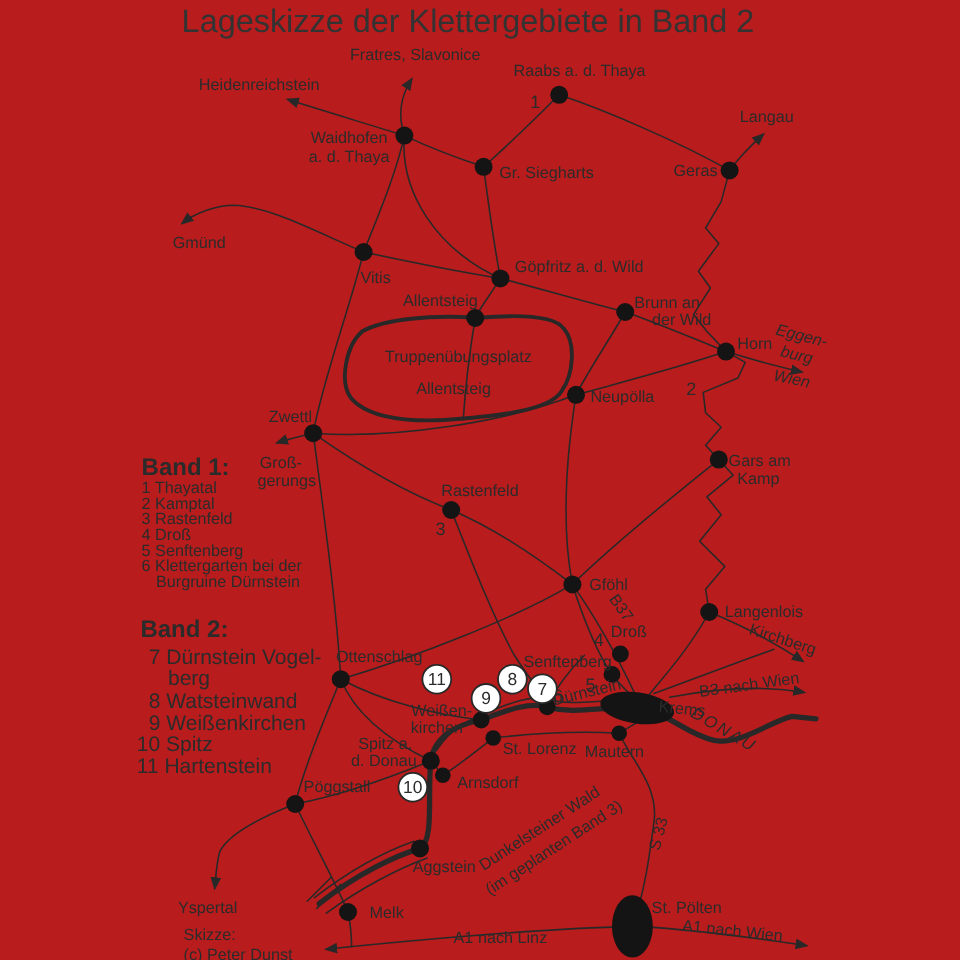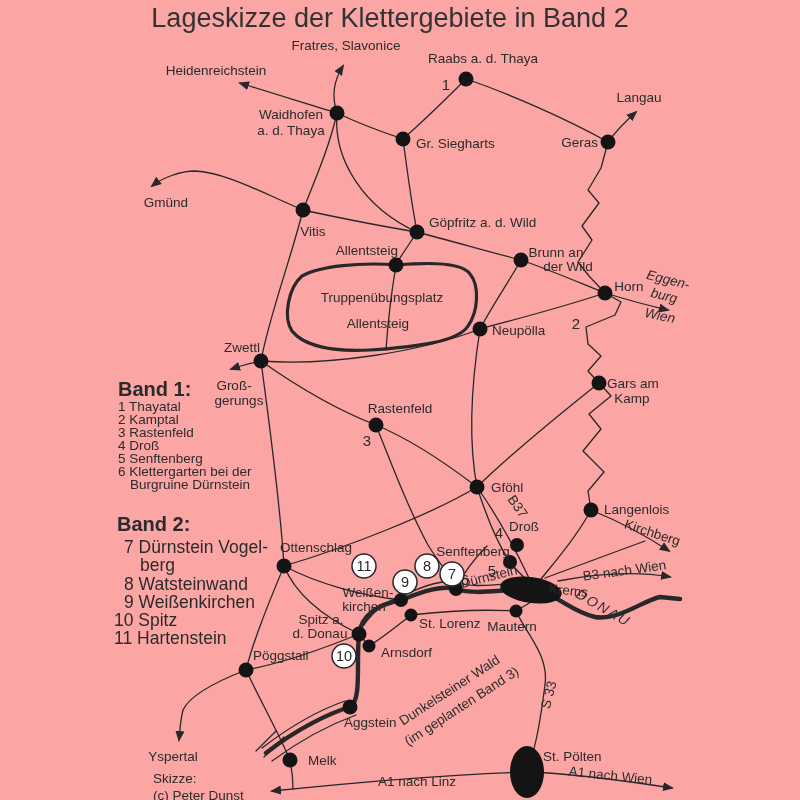--- a/index.html
+++ b/index.html
@@ -1,16 +1,16 @@
 <!DOCTYPE html>
 <html><head>
 <meta charset="utf-8">
 <style>
   html,body{margin:0;padding:0;background:#fff;}
-  #stage{position:relative;width:800px;height:800px;background:#fca5a5;overflow:hidden;}
+  #stage{position:relative;width:800px;height:800px;background:#b91c1c;overflow:hidden;}
   svg{position:absolute;left:0;top:0;}
   svg text{font-family:"Liberation Sans",sans-serif;fill:#2b2b2b;}
   .ink{stroke:#282828;fill:none;stroke-width:1.3;stroke-linecap:round;stroke-linejoin:round;}
   .thick{stroke-width:3.2;}
   .river{stroke-width:4.4;}
   .dot{fill:#141414;stroke:none;}
   .lbl{font-size:13.5px;}
   .mid{text-anchor:middle;}
   .end{text-anchor:end;}
   .num{font-size:15px;text-anchor:middle;}

